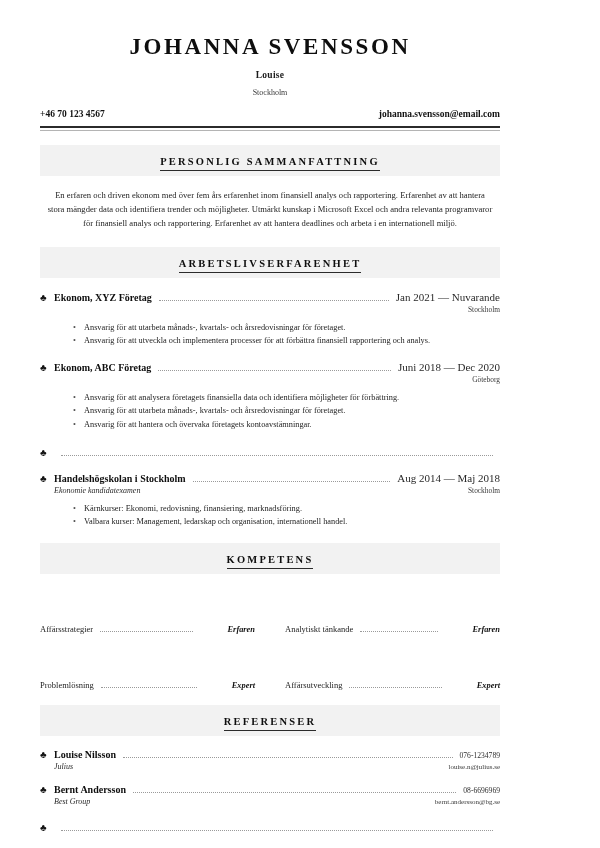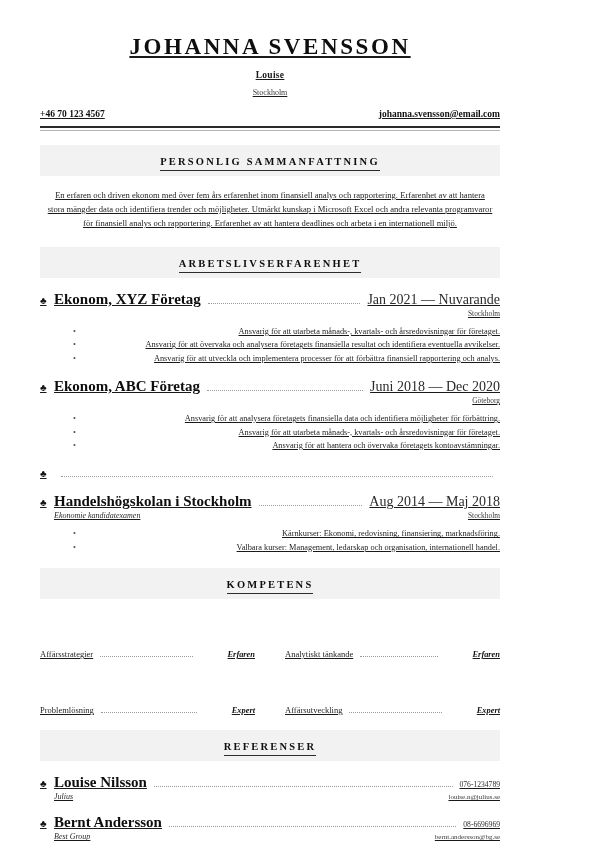--- a/index.html
+++ b/index.html
@@ -13,21 +13,20 @@
     font-family: "Liberation Serif", "DejaVu Serif", serif;
     color: #1a1a1a;
     overflow: hidden;
   }
   .page {
     width: 540px;
     height: 848px;
     box-sizing: border-box;
     padding: 22px 40px 0 40px;
     position: relative;
-    text-decoration: underline;
   }
 
   
   .name {
     text-align: center;
     font-size: 23px;
     letter-spacing: 2.6px;
     font-weight: 700;
     margin-top: 12px;
     color: #0e0e0e;
@@ -100,33 +99,33 @@
   }
   .club {
     font-size: 10px;
     line-height: 1;
     color: #111;
     width: 14px;
     flex: 0 0 14px;
     text-align: left;
   }
   .entry-title {
-    font-size: 15px;
+    font-size: 10px;
     font-weight: 700;
     white-space: nowrap;
     color: #0e0e0e;
   }
   .leader {
     flex: 1 1 auto;
     border-bottom: 1.3px dotted #9a9a9a;
     margin: 0 7px 3px 7px;
     min-width: 10px;
   }
   .entry-date {
-    font-size: 14px;
+    font-size: 11px;
     white-space: nowrap;
     color: #2a2a2a;
   }
   .entry-sub {
     display: flex;
     justify-content: space-between;
     align-items: baseline;
     margin-top: 1px;
   }
   .entry-subtitle {
@@ -143,21 +142,20 @@
   ul.bullets {
     margin: 7px 0 0 0;
     padding: 0 0 0 44px;
     list-style: none;
   }
   ul.bullets li {
     font-size: 8.3px;
     line-height: 1.62;
     color: #1d1d1d;
     position: relative;
-    text-align: right;
   }
   ul.bullets li::before {
     content: "•";
     position: absolute;
     left: -11px;
     color: #555;
   }
   .entry-empty {
     margin-top: 17px;
     display: flex;
@@ -237,21 +235,20 @@
       <span class="entry-title">Ekonom, XYZ Företag</span>
       <span class="leader"></span>
       <span class="entry-date">Jan 2021 — Nuvarande</span>
     </div>
     <div class="entry-sub">
       <span class="entry-subtitle"></span>
       <span class="entry-place">Stockholm</span>
     </div>
     <ul class="bullets">
       <li>Ansvarig för att utarbeta månads-, kvartals- och årsredovisningar för företaget.</li>
-      <li>Ansvarig för att övervaka och analysera företagets finansiella resultat och identifiera eventuella avvikelser.</li>
       <li>Ansvarig för att utveckla och implementera processer för att förbättra finansiell rapportering och analys.</li>
     </ul>
   </div>
 
   <div class="entry">
     <div class="entry-head">
       <span class="club">♣</span>
       <span class="entry-title">Ekonom, ABC Företag</span>
       <span class="leader"></span>
       <span class="entry-date">Juni 2018 — Dec 2020</span>

